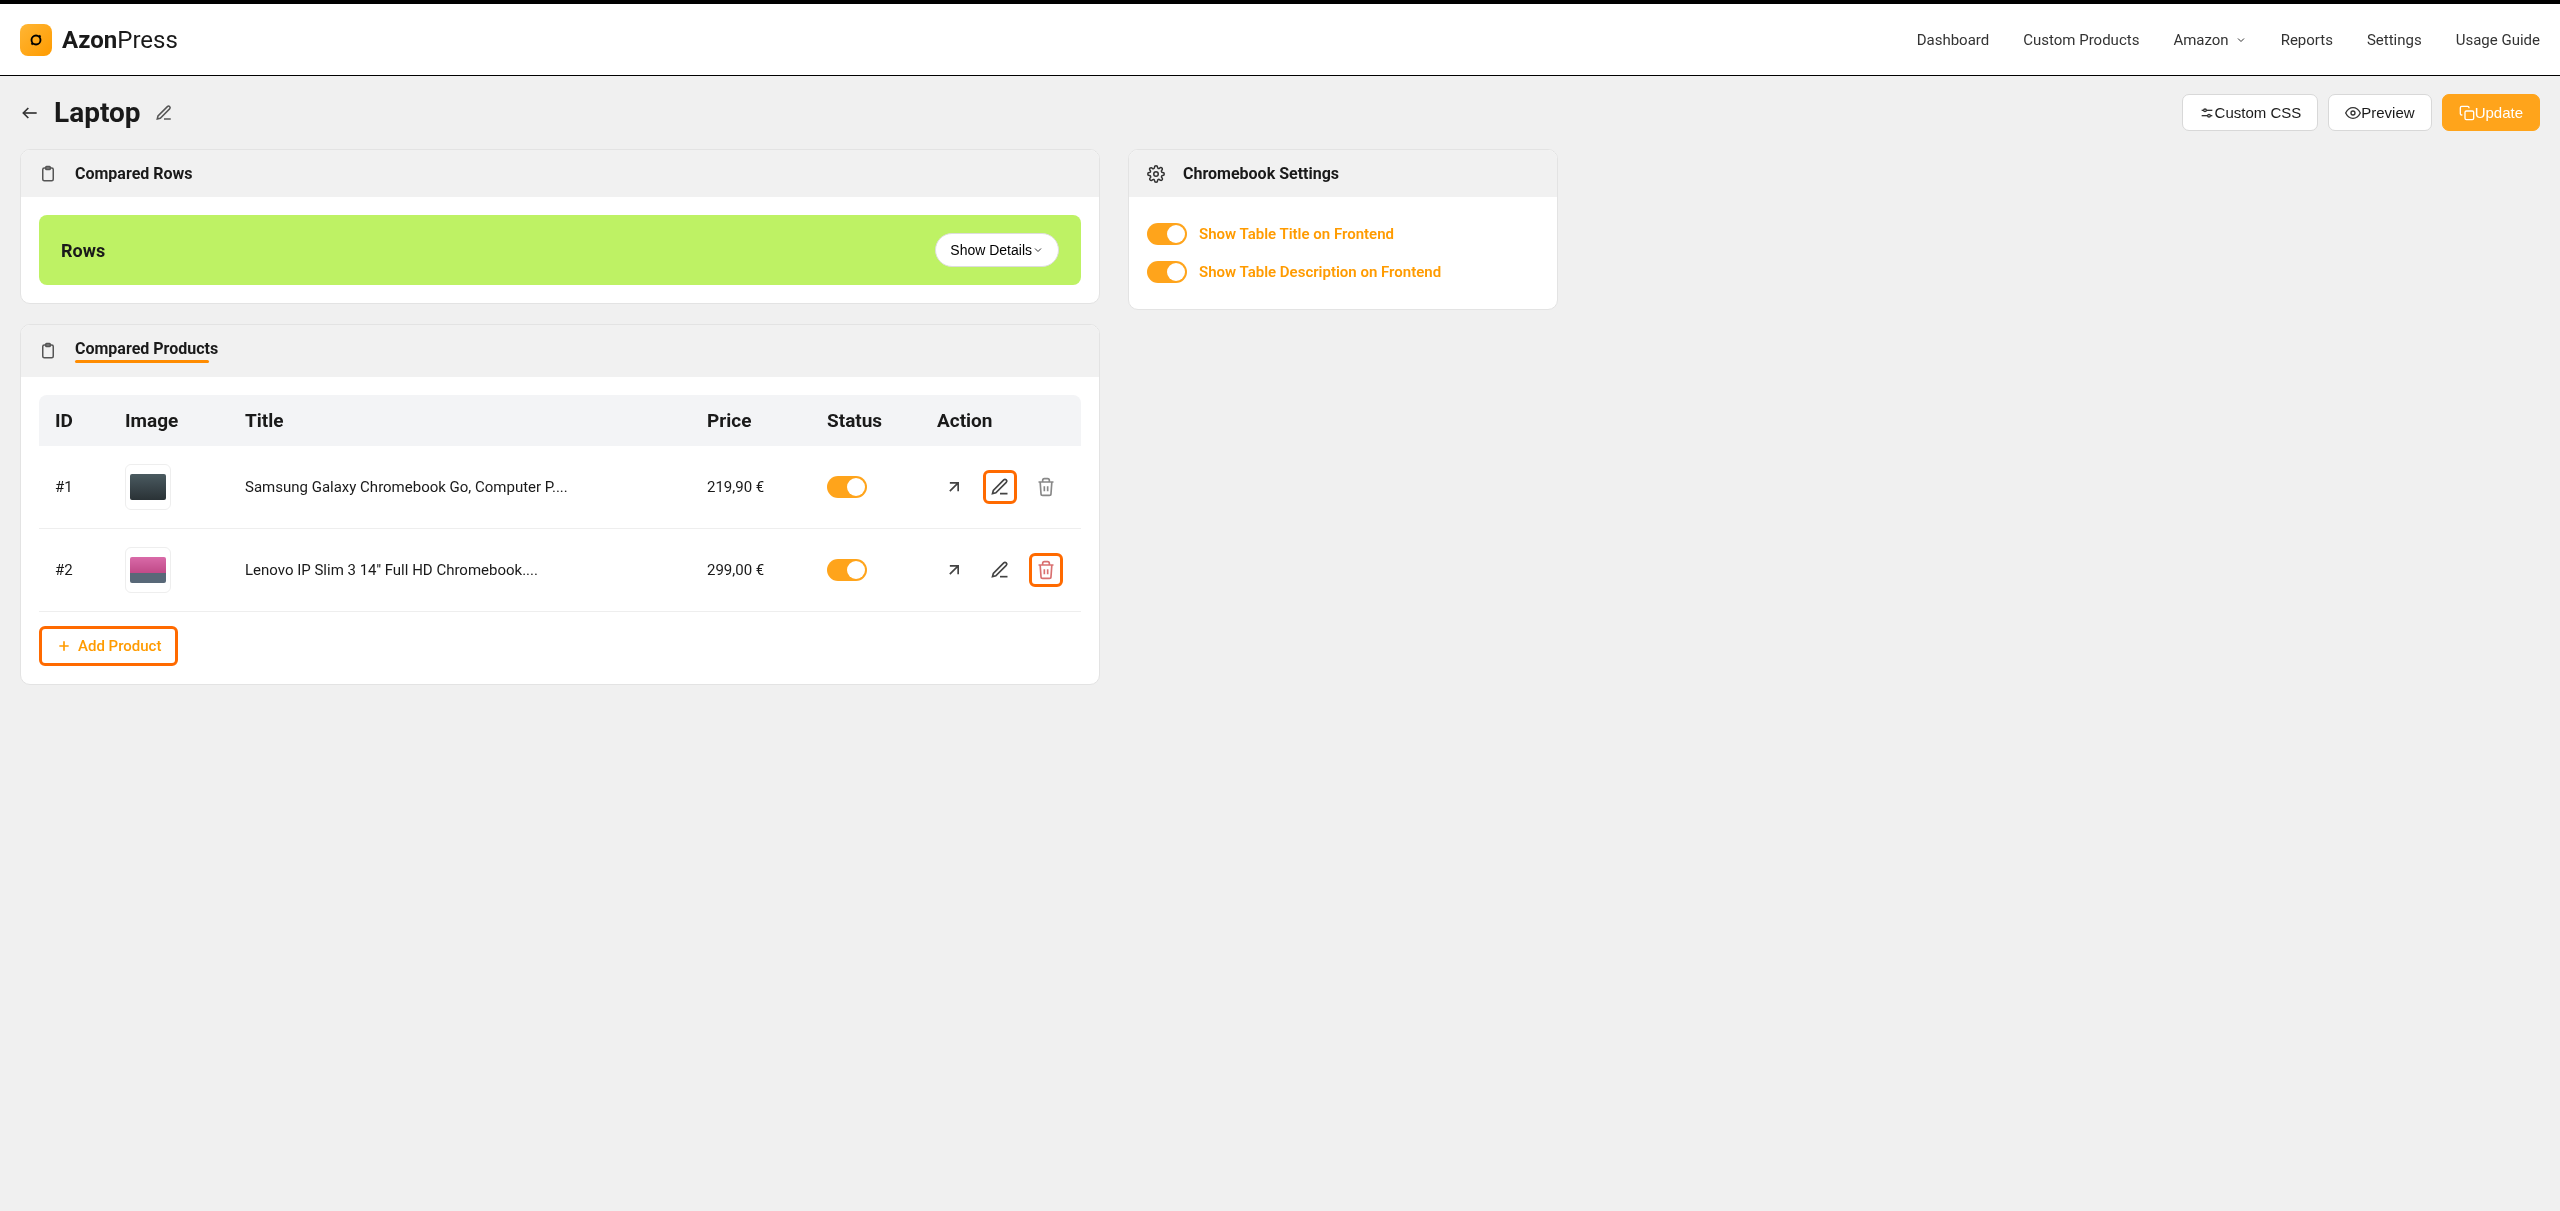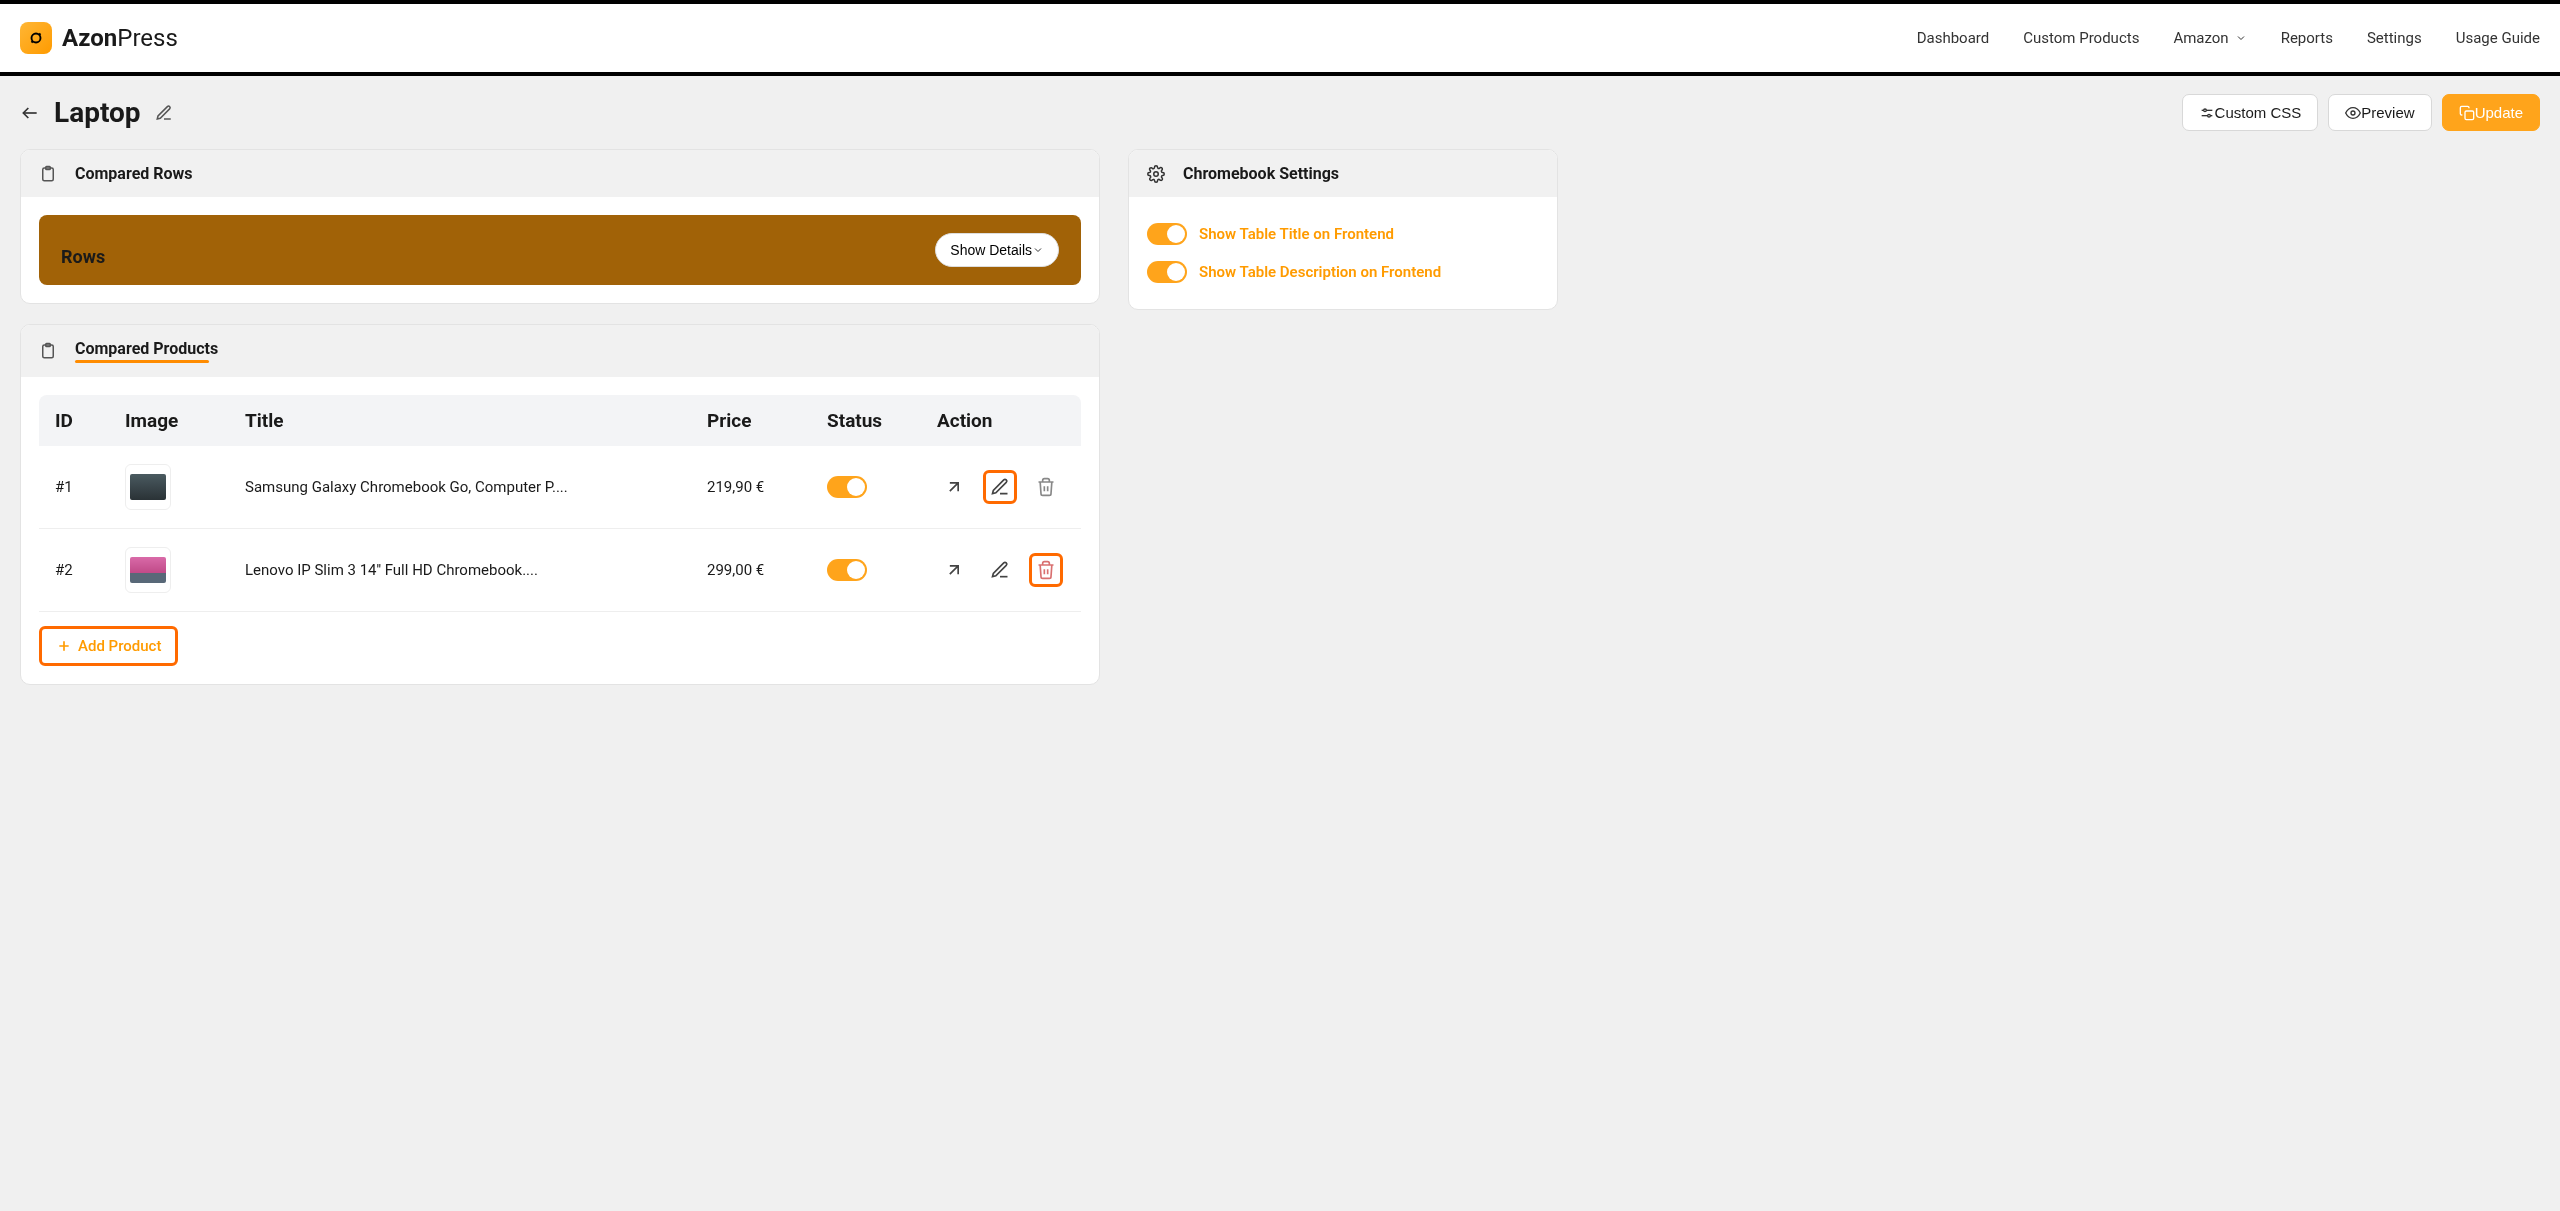--- a/index.html
+++ b/index.html
@@ -1,38 +1,38 @@
 <!DOCTYPE html>
 <html><head>
 <meta charset="utf-8">
 <style>
 * { box-sizing: border-box; margin: 0; padding: 0; }
 body { font-family: -apple-system, BlinkMacSystemFont, "Segoe UI", Roboto, sans-serif; background: #f0f0f0; color: #1a1a1a; }
 .black-bar { height: 4px; background: #000; }
-.topbar { background: #fff; height: 72px; display: flex; align-items: center; padding: 0 20px; border-bottom: 4px solid #000000; }
+.topbar { background: #fff; height: 72px; display: flex; align-items: center; padding: 0 20px; border-bottom: 1px solid #000000; }
 .logo-wrap { display: flex; align-items: center; gap: 10px; }
 .logo-badge { width: 32px; height: 32px; background: linear-gradient(135deg, #ffb635, #ff9b00); border-radius: 8px; display: flex; align-items: center; justify-content: center; }
 .logo-text { font-size: 24px; font-weight: 700; color: #1a1a1a; }
 .logo-text .light { font-weight: 400; }
 .topnav { margin-left: auto; display: flex; gap: 34px; font-size: 15px; color: #333; }
 .topnav-item { display: flex; align-items: center; gap: 6px; cursor: pointer; }
 .page { padding: 18px 20px; }
 .page-head { display: flex; align-items: center; margin-bottom: 18px; }
 .page-title-wrap { display: flex; align-items: center; gap: 14px; }
 .page-title { font-size: 28px; font-weight: 700; }
 .head-actions { margin-left: auto; display: flex; gap: 10px; }
 .btn { display: inline-flex; align-items: center; gap: 0; padding: 9px 16px; border-radius: 7px; font-size: 15px; font-weight: 500; cursor: pointer; border: 1px solid #d8d8d8; background: #fff; color: #1a1a1a; }
 .btn-primary { background: #ffa41b; border-color: #ffa41b; color: #fff; }
 .content-row { display: flex; gap: 28px; align-items: flex-start; }
 .col-left { flex: 1; max-width: 1080px; }
 .col-right { width: 430px; }
 .card { background: #fff; border: 1px solid #e3e3e3; border-radius: 10px; margin-bottom: 20px; overflow: hidden; }
 .card-header { background: #f1f1f1; padding: 14px 18px; display: flex; align-items: center; gap: 18px; font-size: 16px; font-weight: 700; }
 .card-body { padding: 18px; }
-.rows-box { background: #a16207; border-radius: 8px; padding: 18px 22px; display: flex; align-items: flex-end; }
+.rows-box { background: #bef264; border-radius: 8px; padding: 18px 22px; display: flex; align-items: center; }
 .rows-title { font-size: 18px; font-weight: 700; }
 .show-details-btn { margin-left: auto; background: #fff; border: 1px solid #ddd; border-radius: 17px; padding: 8px 14px; font-size: 14px; display: flex; align-items: center; gap: 0; cursor: pointer; }
 .underline { height: 3px; background: #ff8c00; width: 134px; margin-top: 2px; border-radius: 2px; }
 .table { width: 100%; border-collapse: collapse; }
 .table thead th { background: #f3f4f6; padding: 14px 16px; text-align: left; font-size: 19px; font-weight: 700; }
 .table thead th:first-child { border-top-left-radius: 8px; }
 .table thead th:last-child { border-top-right-radius: 8px; }
 .table tbody td { padding: 18px 16px; border-bottom: 1px solid #eee; font-size: 15px; vertical-align: middle; }
 .img-thumb { width: 46px; height: 46px; background: #fff; border: 1px solid #eee; border-radius: 6px; display: flex; align-items: center; justify-content: center; }
 .img-thumb .inner { width: 36px; height: 26px; border-radius: 2px; }

